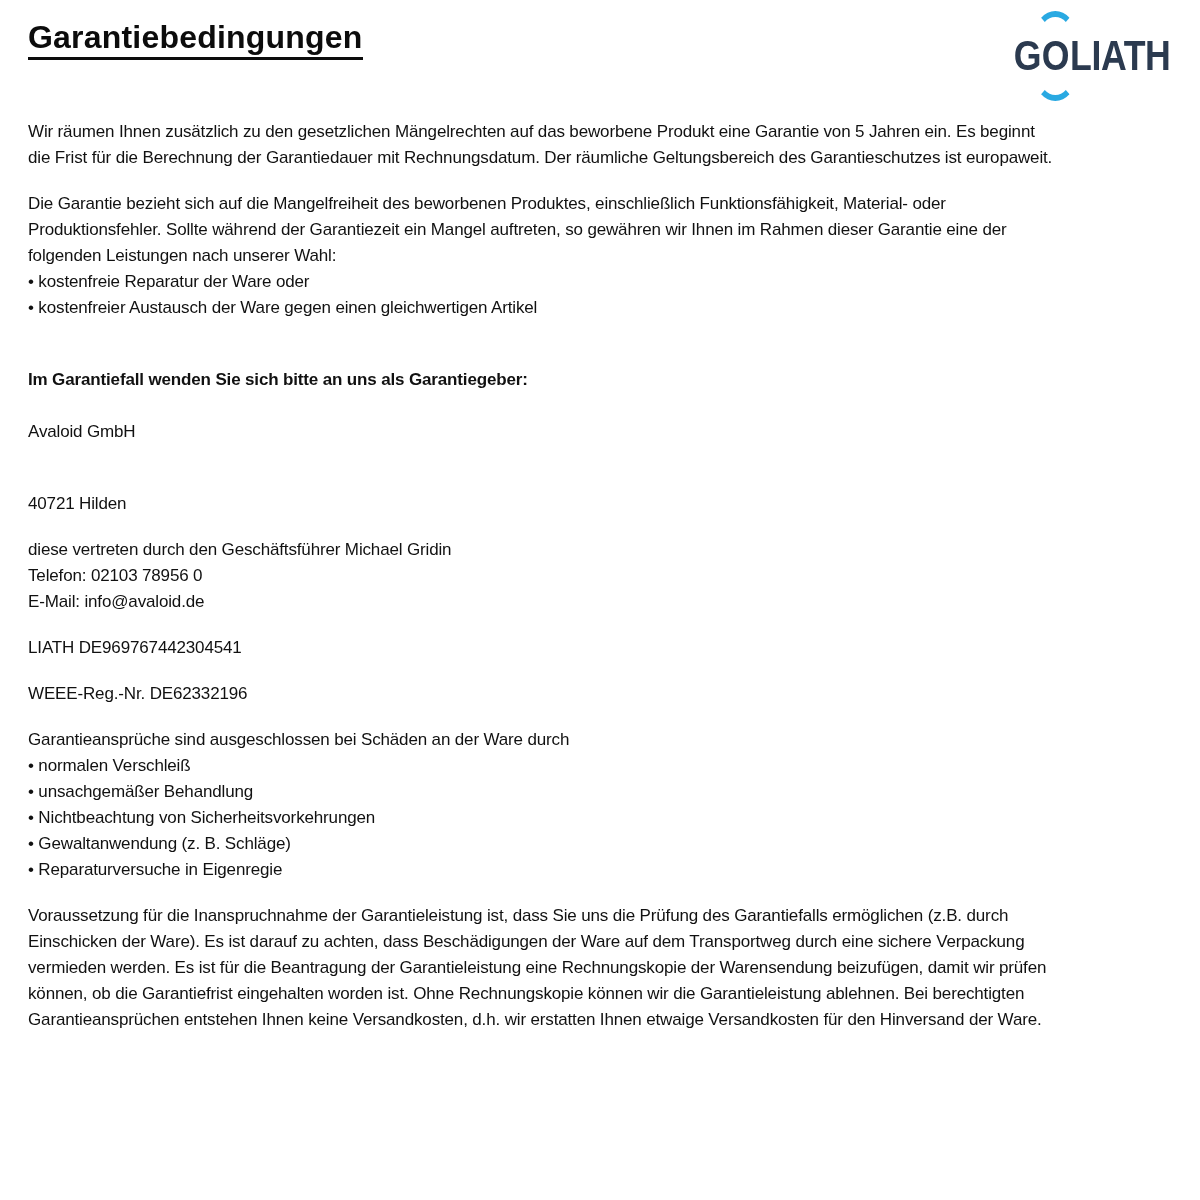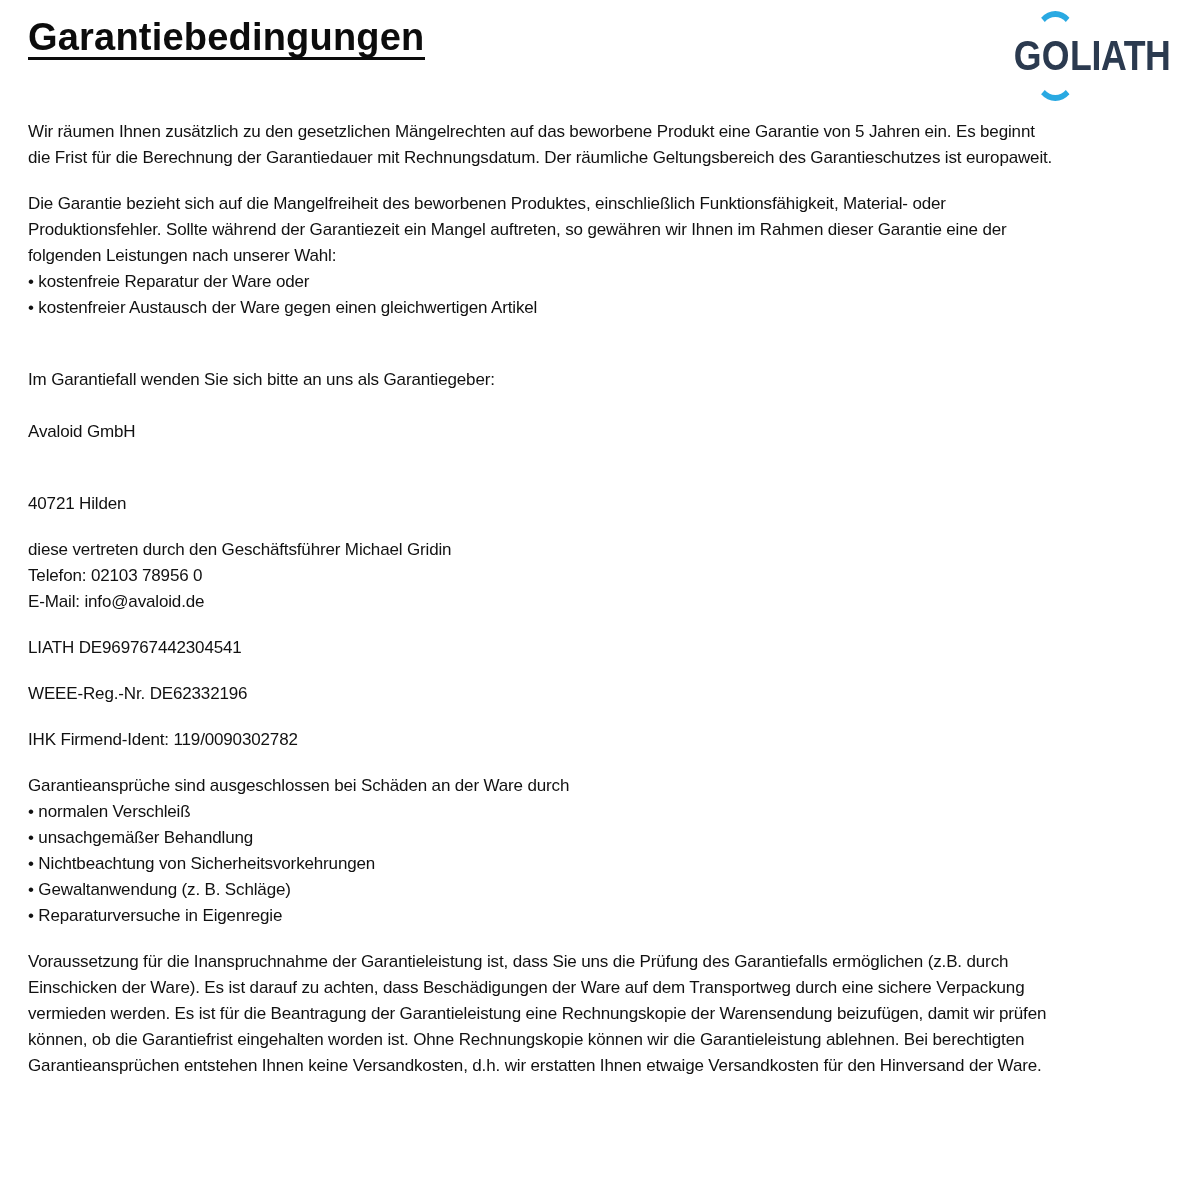--- a/index.html
+++ b/index.html
@@ -15,21 +15,21 @@
     overflow: hidden;
   }
   .doc-header {
     display: flex;
     justify-content: space-between;
     align-items: flex-start;
     margin-bottom: 31px;
   }
   .doc-title {
     display: inline-block;
-    font-size: 38px;
+    font-size: 32px;
     font-weight: 700;
     letter-spacing: 0.2px;
     color: #0c0c0c;
     border-bottom: 3px solid #0c0c0c;
     padding-bottom: 3px;
     line-height: 34px;
   }
   
   .logo {
     display: flex;
@@ -66,21 +66,21 @@
   .doc-body { font-size: 17px; }
   .body-par {
     font-size: 17px;
     line-height: 26px;
     letter-spacing: -0.15px;
     margin: 0 0 20px 0;
     white-space: pre-line;
     color: #111111;
   }
   .body-par .block { display: block; }
-  .body-par strong.block { font-weight: 400; }
+  .body-par strong.block { font-weight: 700; }
 </style>
 </head>
 <body>
 
 <div class="page">
 
   <div class="doc-header">
     <h1 class="doc-title">Garantiebedingungen</h1>
 
     <div class="logo">
@@ -115,21 +115,20 @@
 
     <p class="body-par">diese vertreten durch den Geschäftsführer Michael Gridin
 Telefon: 02103 78956 0
 E-Mail: info@avaloid.de</p>
 
 
     <p class="body-par">LIATH DE969767442304541</p>
 
     <p class="body-par">WEEE-Reg.-Nr. DE62332196</p>
 
-    <p class="body-par">IHK Firmend-Ident: 119/0090302782</p>
 
     <p class="body-par">Garantieansprüche sind ausgeschlossen bei Schäden an der Ware durch
 • normalen Verschleiß
 • unsachgemäßer Behandlung
 • Nichtbeachtung von Sicherheitsvorkehrungen
 • Gewaltanwendung (z. B. Schläge)
 • Reparaturversuche in Eigenregie</p>
 
     <p class="body-par">Voraussetzung für die Inanspruchnahme der Garantieleistung ist, dass Sie uns die Prüfung des Garantiefalls ermöglichen (z.B. durch
 Einschicken der Ware). Es ist darauf zu achten, dass Beschädigungen der Ware auf dem Transportweg durch eine sichere Verpackung

